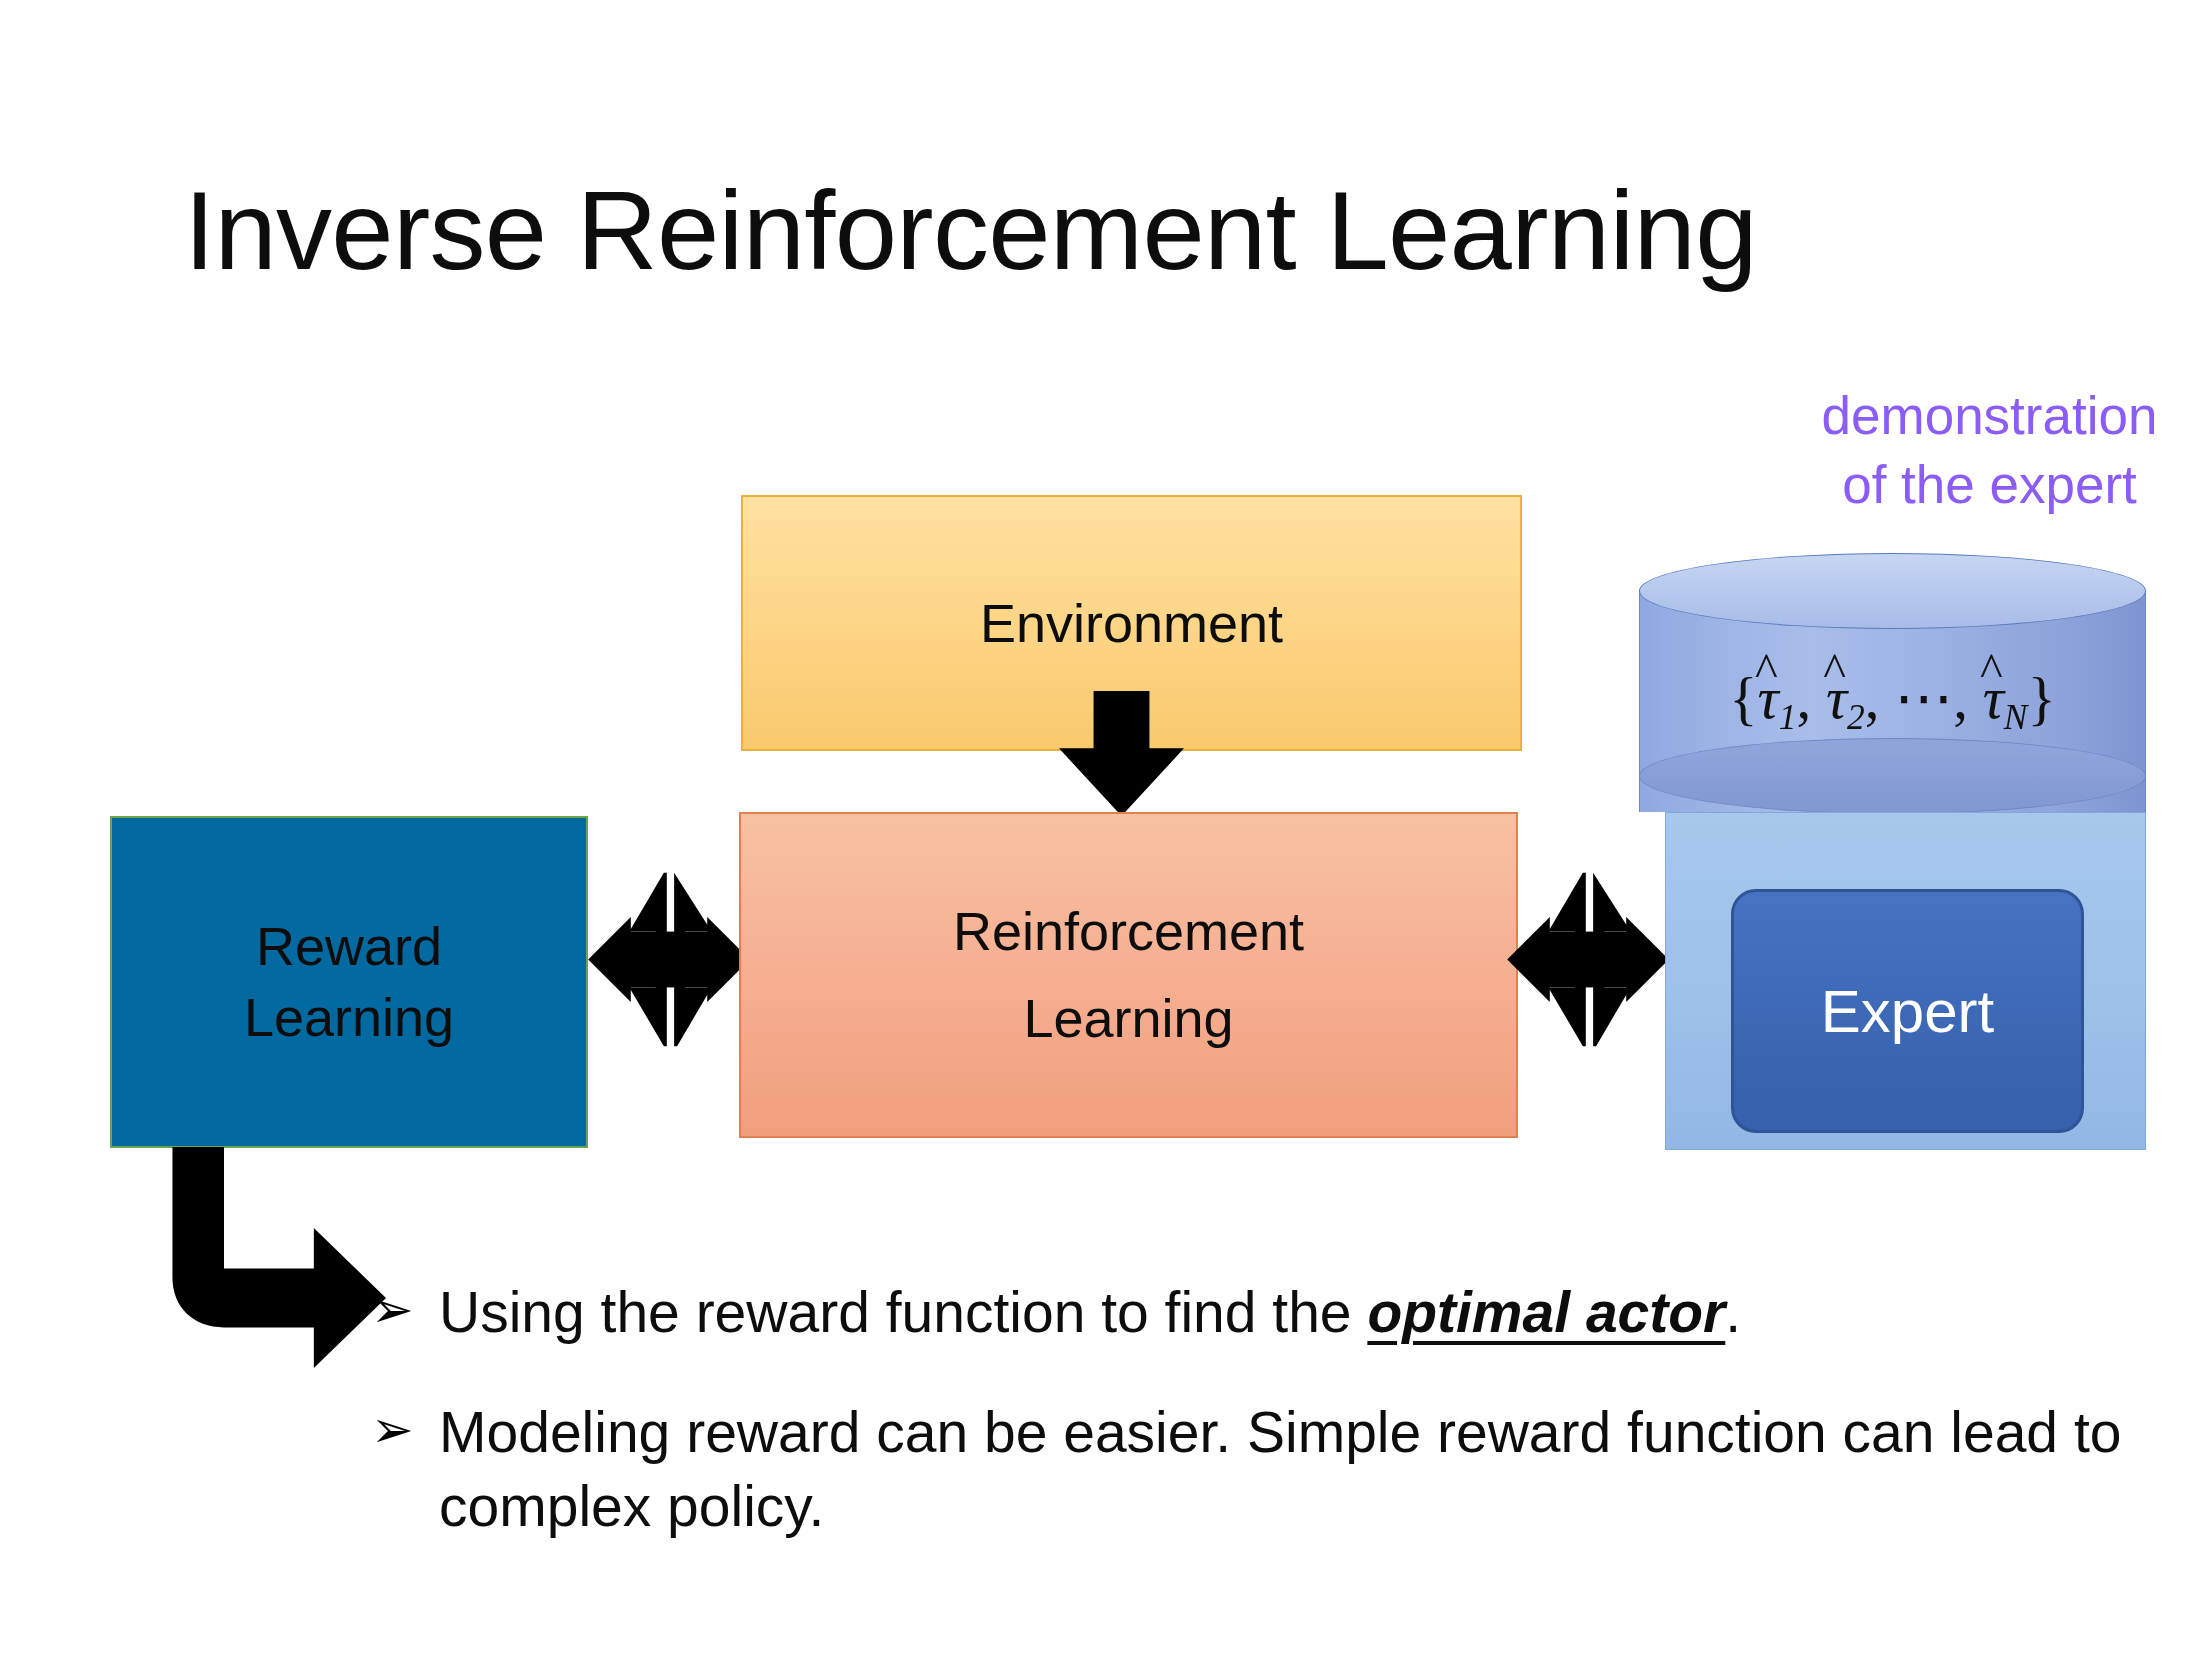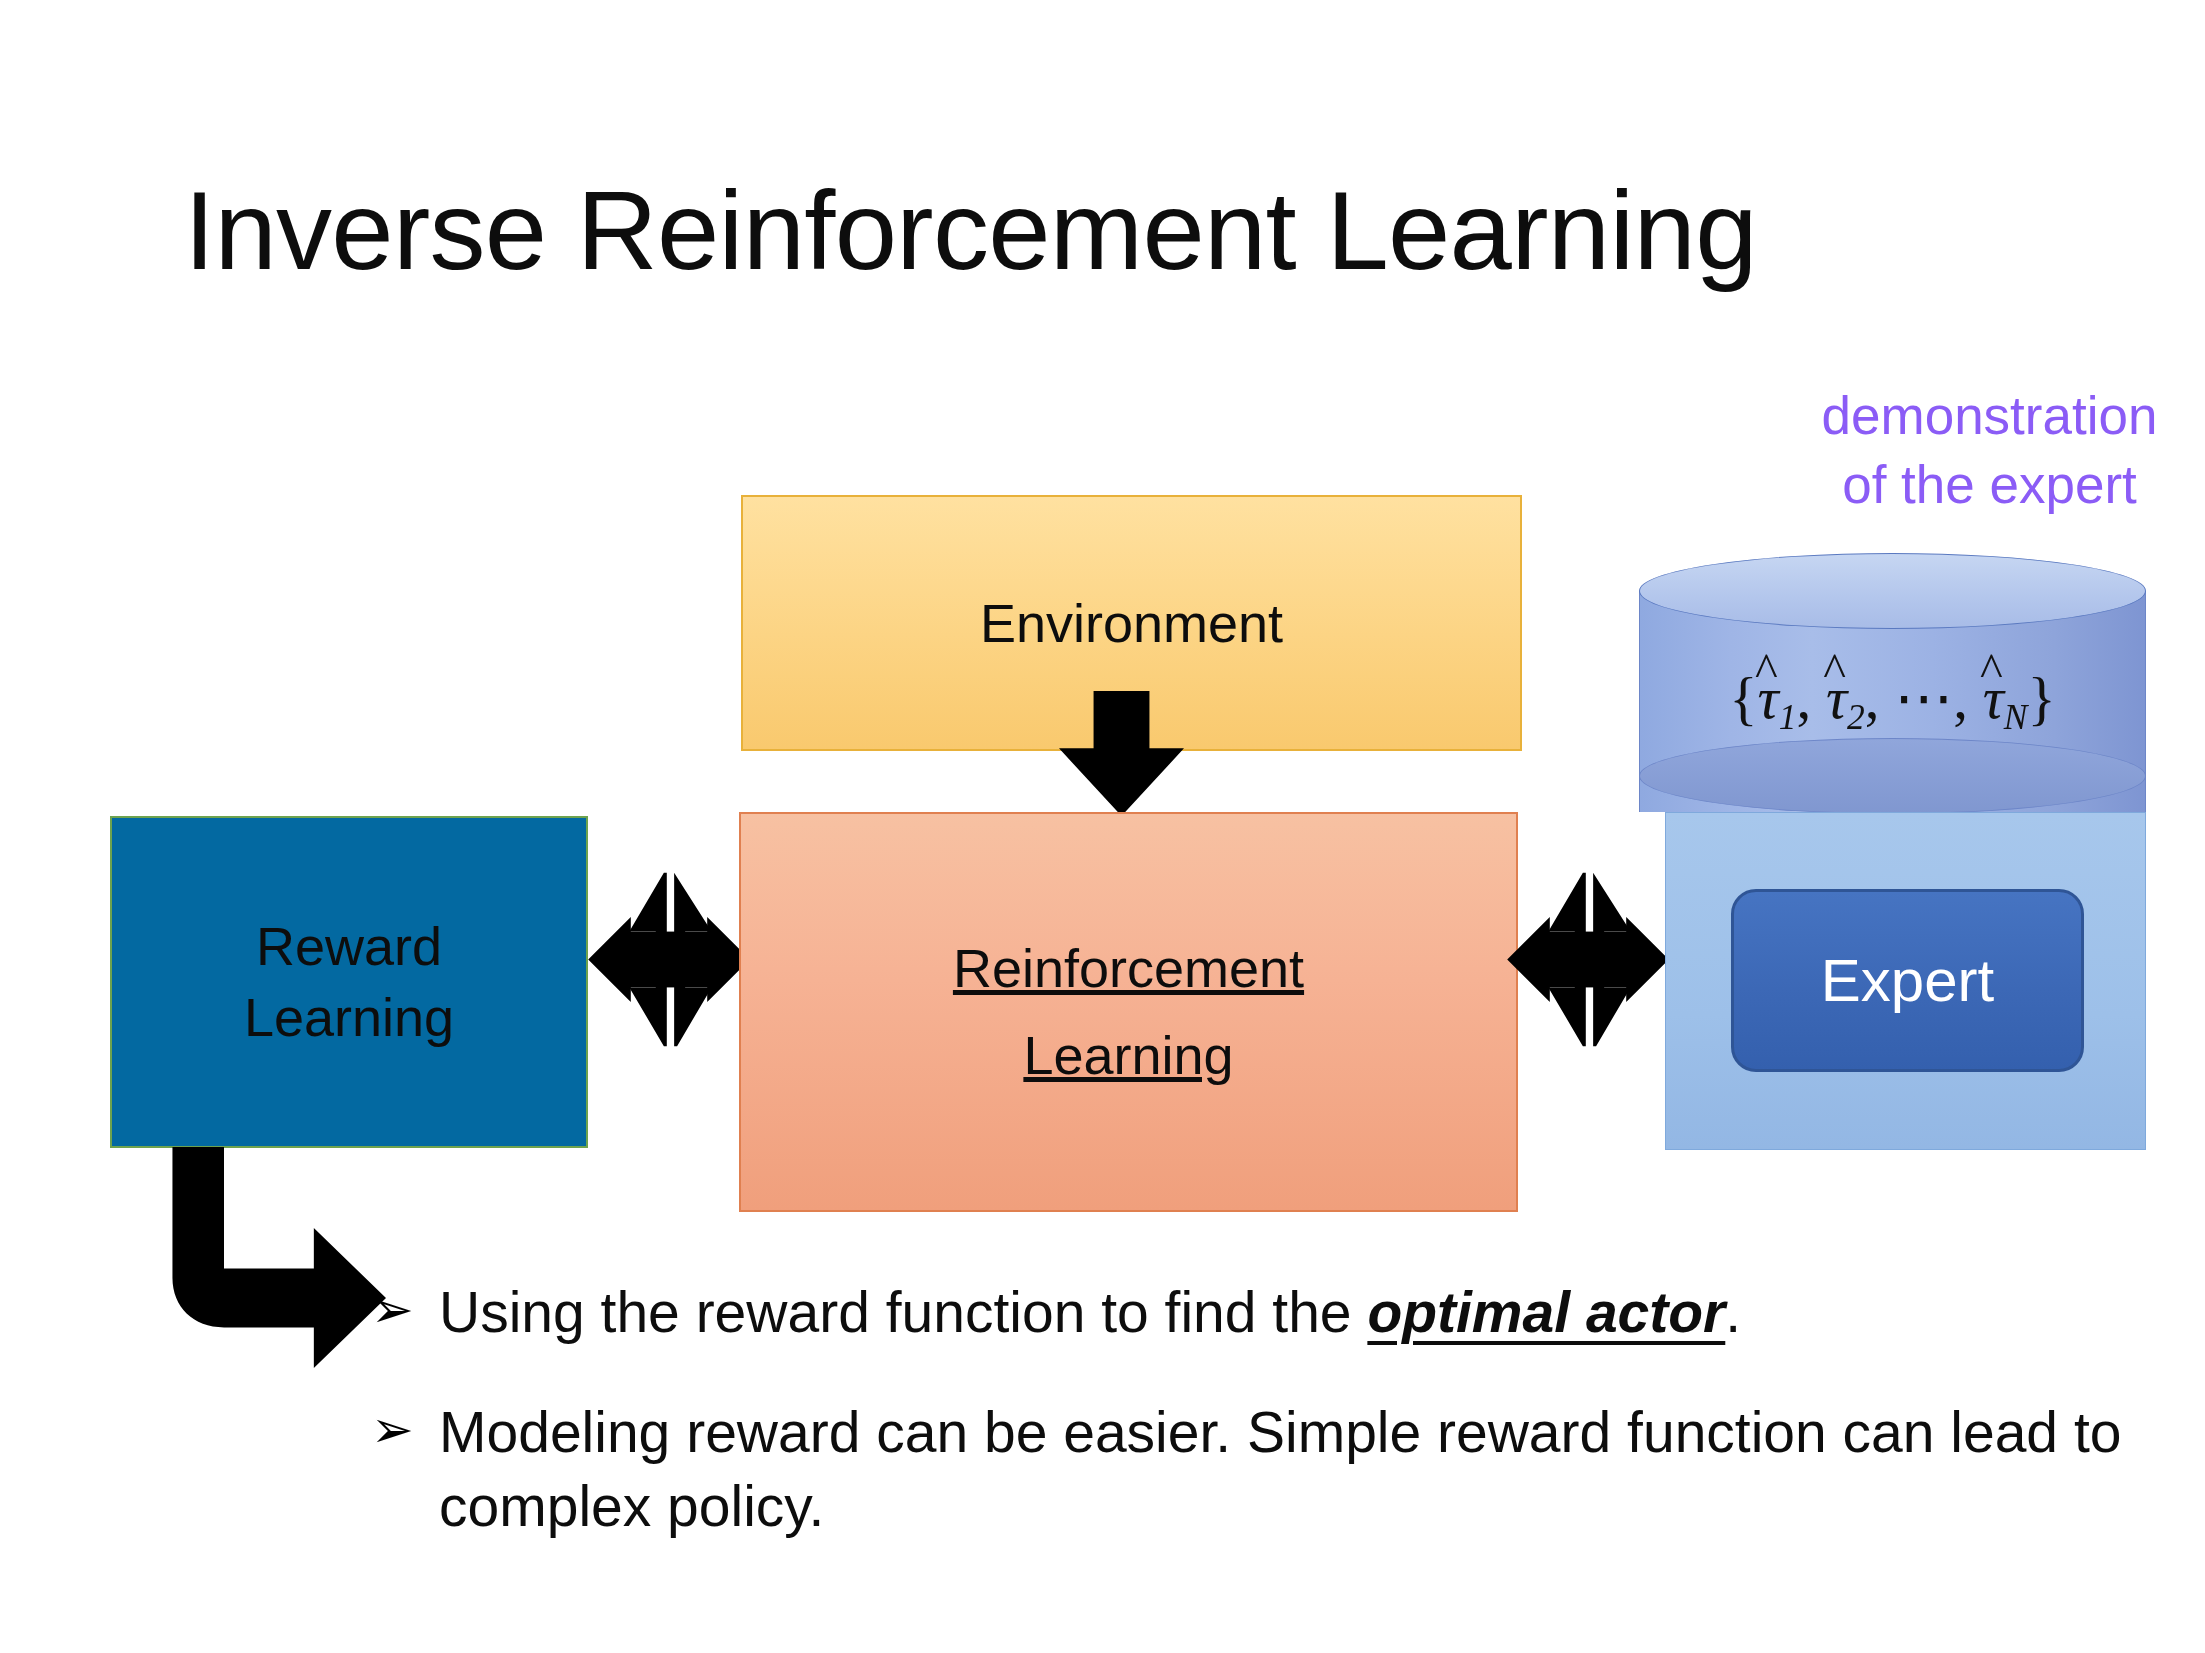--- a/index.html
+++ b/index.html
@@ -25,34 +25,34 @@
     border:2.2px solid #E8B13A;
     font-size:54px;color:#0d0d0d;
   }
   .box-reward{
     left:110px;top:816px;width:478px;height:332px;
     background:#0369a1;
     border:2.2px solid #6EA34E;
     font-size:54px;line-height:1.32;color:#0d0d0d;
   }
   .box-rl{
-    left:739px;top:812px;width:779px;height:400px;
+    left:739px;top:812px;width:779px;height:326px;
     background:linear-gradient(180deg,#F7C1A2 0%,#F6B294 42%,#F09F7C 100%);
     border:2.2px solid #E08050;
-    font-size:54px;line-height:1.62;color:#0d0d0d;text-decoration:underline;
+    font-size:54px;line-height:1.62;color:#0d0d0d;
   }
 
   
   .panel-expert{
     position:absolute;left:1665px;top:812px;width:481px;height:338px;
     background:linear-gradient(180deg,#A7C7EC 0%,#9DC0E9 60%,#93B7E4 100%);
     border:1.5px solid #7FA9DC;box-sizing:border-box;
   }
   .expert-btn{
-    position:absolute;left:1731px;top:889px;width:353px;height:183px;
+    position:absolute;left:1731px;top:889px;width:353px;height:244px;
     background:linear-gradient(180deg,#4674C2 0%,#3C68B6 55%,#3460AE 100%);
     border:3.7px solid #2F5596;border-radius:25px;box-sizing:border-box;
     display:flex;align-items:center;justify-content:center;
     color:#ffffff;font-size:60px;
   }
 
   
   .cyl{position:absolute;left:1639px;top:553px;width:507px;height:297px;}
   .cyl-body{
     position:absolute;left:0;top:38px;width:507px;height:221px;

